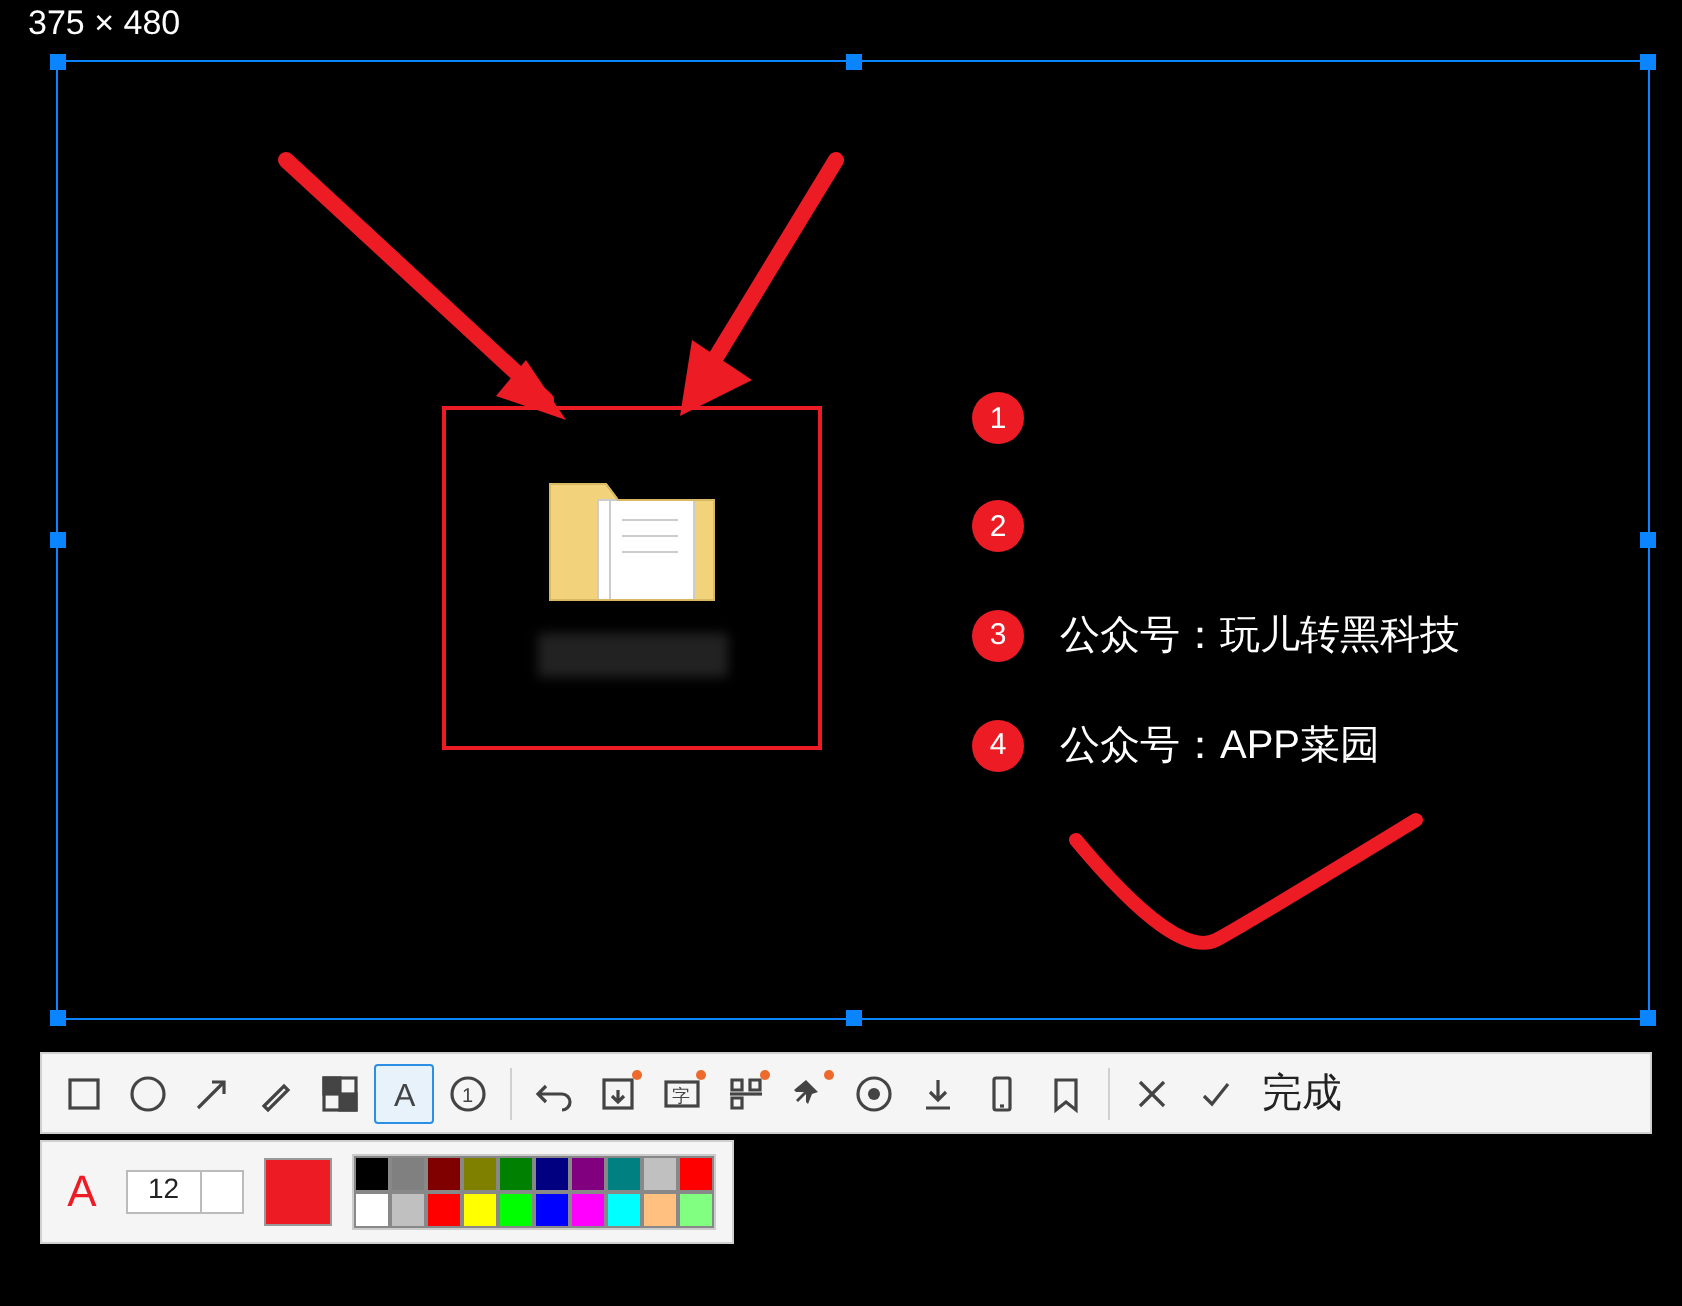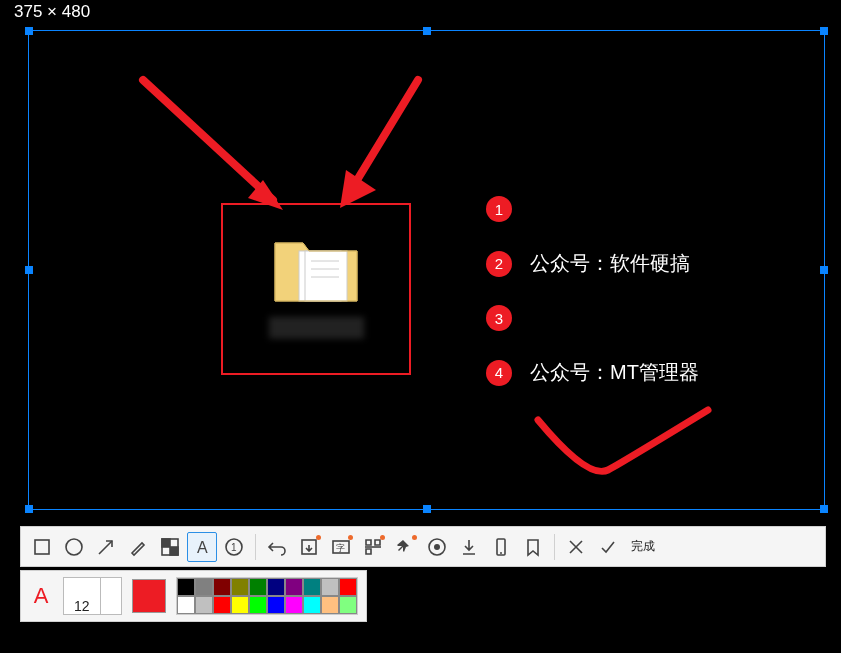--- a/index.html
+++ b/index.html
@@ -140,21 +140,21 @@
     background: #d0d0d0;
     margin: 0 4px;
   }
   .dot {
     position: absolute;
     width: 5px; height: 5px; border-radius: 50%; background: #ed6a2c;
     top: 2px; right: 2px;
   }
   .done {
     color: #222;
-    font-size: 12px;
+    font-size: 20px;
     padding: 0 6px;
     cursor: default;
   }
   
   .style-panel {
     position: absolute;
     left: 20px;
     top: 570px;
     height: 52px;
     background: #f5f5f5;
@@ -166,24 +166,24 @@
   }
   .A-ind {
     color: #ed1c24;
     font-size: 22px;
     font-weight: 400;
     width: 24px;
     text-align: center;
   }
   .font-size {
     display: flex;
-    align-items: flex-end;
+    align-items: flex-start;
     border: 1px solid #bbb;
     background: #fff;
-    height: 38px;
+    height: 22px;
   }
   .font-size span { padding: 0 10px; font-size: 14px; color: #222; }
   .font-size .dd {
     width: 20px; height: 100%; border-left: 1px solid #bbb;
     display:flex; align-items:center; justify-content:center;
   }
   .cur-color {
     width: 34px;
     height: 34px;
     border: 1px solid #999;
@@ -241,28 +241,28 @@
     </span>
     <div class="folder-label">████████</div>
   </div>
 
   <div class="note-wrap">
     <div class="note-row">
       <div class="badge">1</div>
     </div>
     <div class="note-row">
       <div class="badge">2</div>
-      <div class="note-text">公众号：软件硬搞</div>
     </div>
     <div class="note-row">
       <div class="badge">3</div>
+      <div class="note-text">公众号：玩儿转黑科技</div>
     </div>
     <div class="note-row">
       <div class="badge">4</div>
-      <div class="note-text">公众号：MT管理器</div>
+      <div class="note-text">公众号：APP菜园</div>
     </div>
   </div>
 
   <svg class="check" width="210" height="90">
     <path d="M20 20 Q70 80 90 70 Q100 65 190 10" stroke="#ed1c24" stroke-width="7" fill="none" stroke-linecap="round" stroke-linejoin="round"></path>
   </svg>
 </div>
 
 <div class="toolbar">
   <div class="tool">

